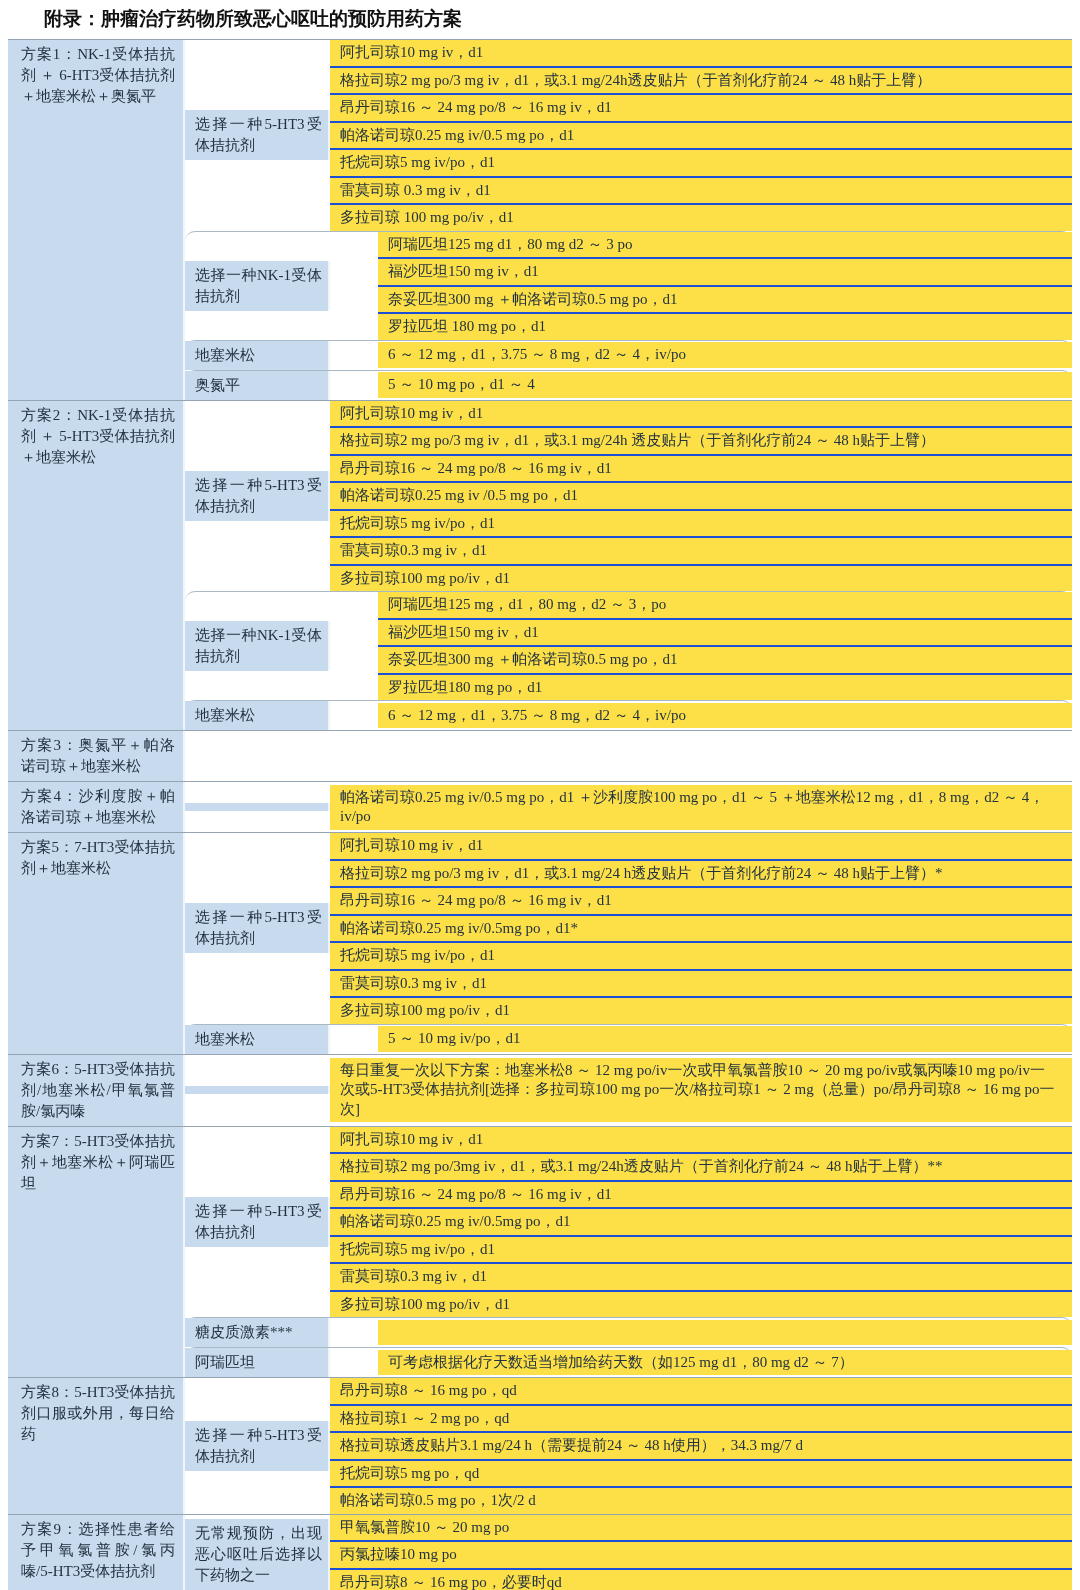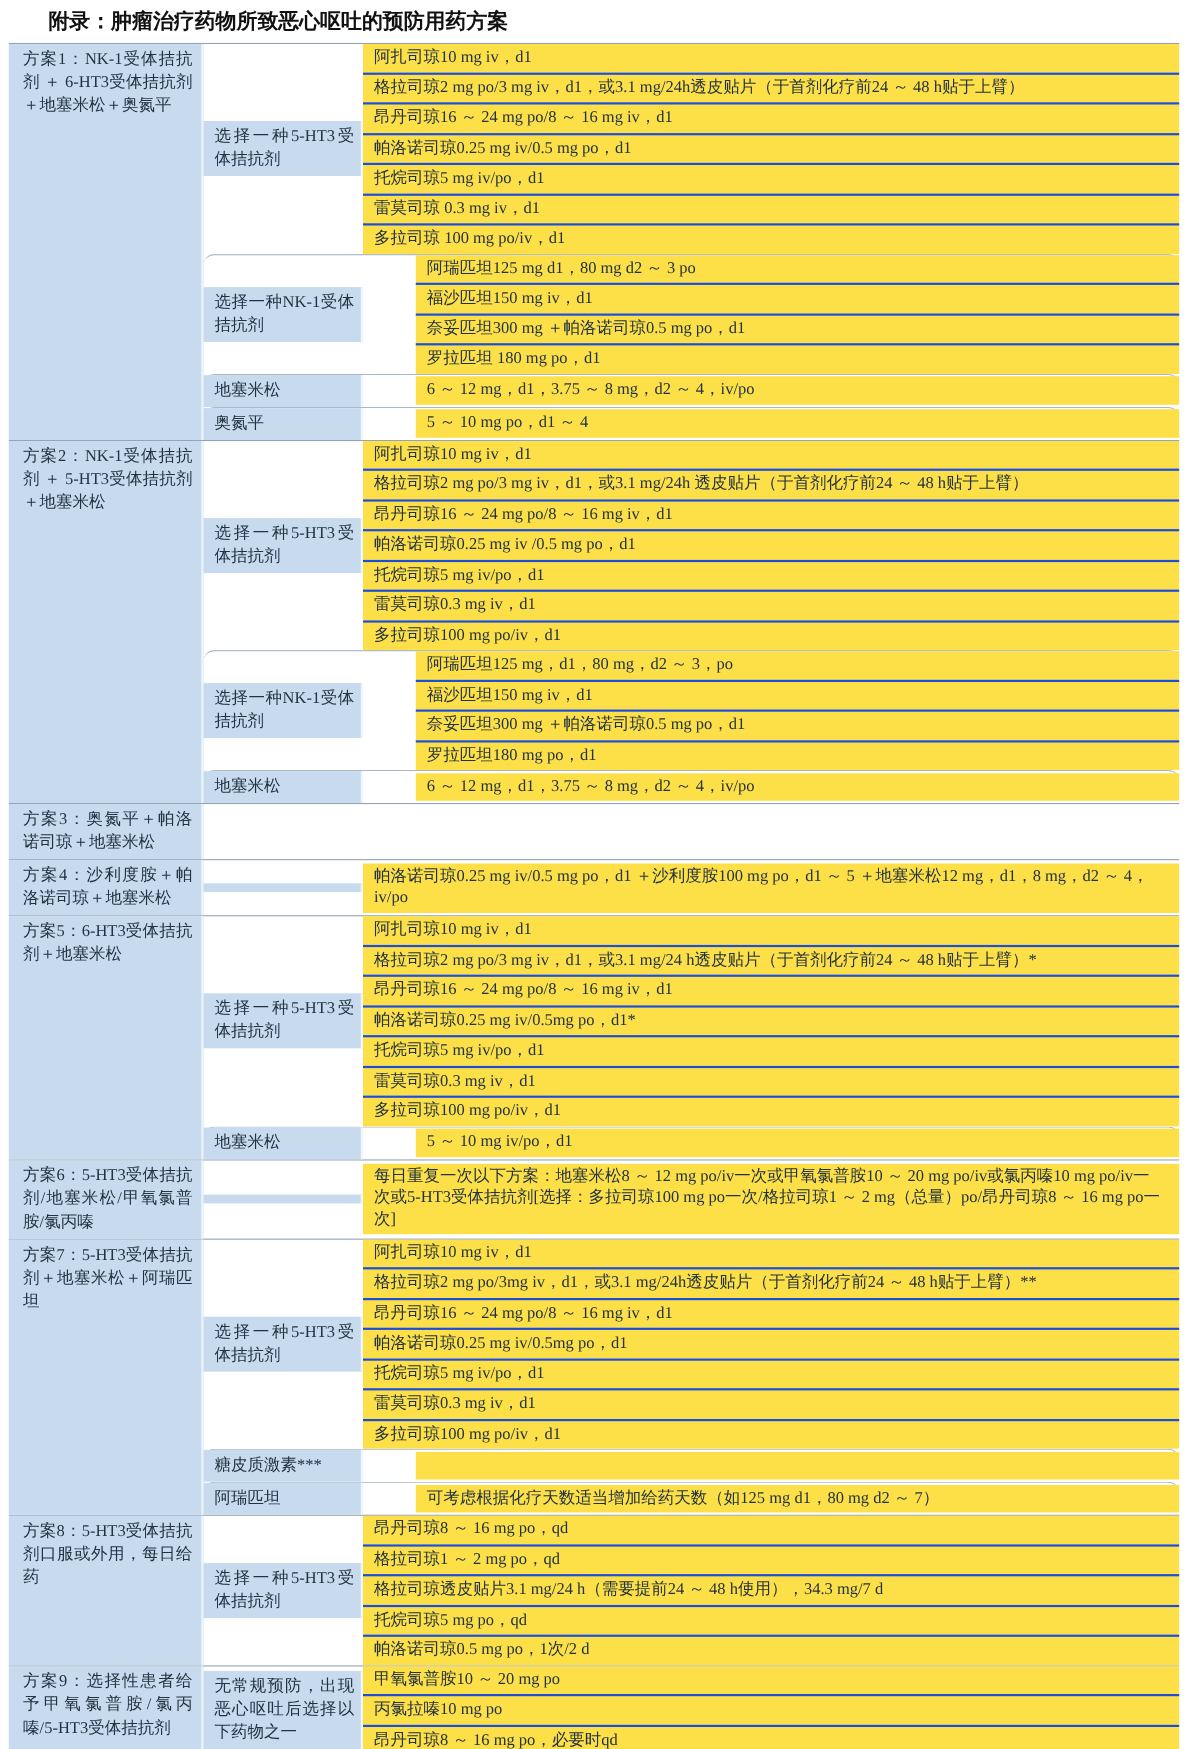--- a/index.html
+++ b/index.html
@@ -158,21 +158,21 @@
         <div class="sec-body">
           <div class="group">
             <div class="c2"></div>
             <div class="c3">
               <div class="drug">帕洛诺司琼0.25 mg iv/0.5 mg po，d1 ＋沙利度胺100 mg po，d1 ～ 5 ＋地塞米松12 mg，d1，8 mg，d2 ～ 4，iv/po</div>
             </div>
           </div>
         </div>
       </div>
       <div class="section">
-        <div class="c1">方案5：6-HT3受体拮抗剂＋地塞米松</div>
+        <div class="c1">方案5：7-HT3受体拮抗剂＋地塞米松</div>
         <div class="sec-body">
           <div class="group">
             <div class="c2">选择一种5-HT3受体拮抗剂</div>
             <div class="c3">
               <div class="drug">阿扎司琼10 mg iv，d1</div>
               <div class="drug">格拉司琼2 mg po/3 mg iv，d1，或3.1 mg/24 h透皮贴片（于首剂化疗前24 ～ 48 h贴于上臂）*</div>
               <div class="drug">昂丹司琼16 ～ 24 mg po/8 ～ 16 mg iv，d1</div>
               <div class="drug">帕洛诺司琼0.25 mg iv/0.5mg po，d1*</div>
               <div class="drug">托烷司琼5 mg iv/po，d1</div>
               <div class="drug">雷莫司琼0.3 mg iv，d1</div>

